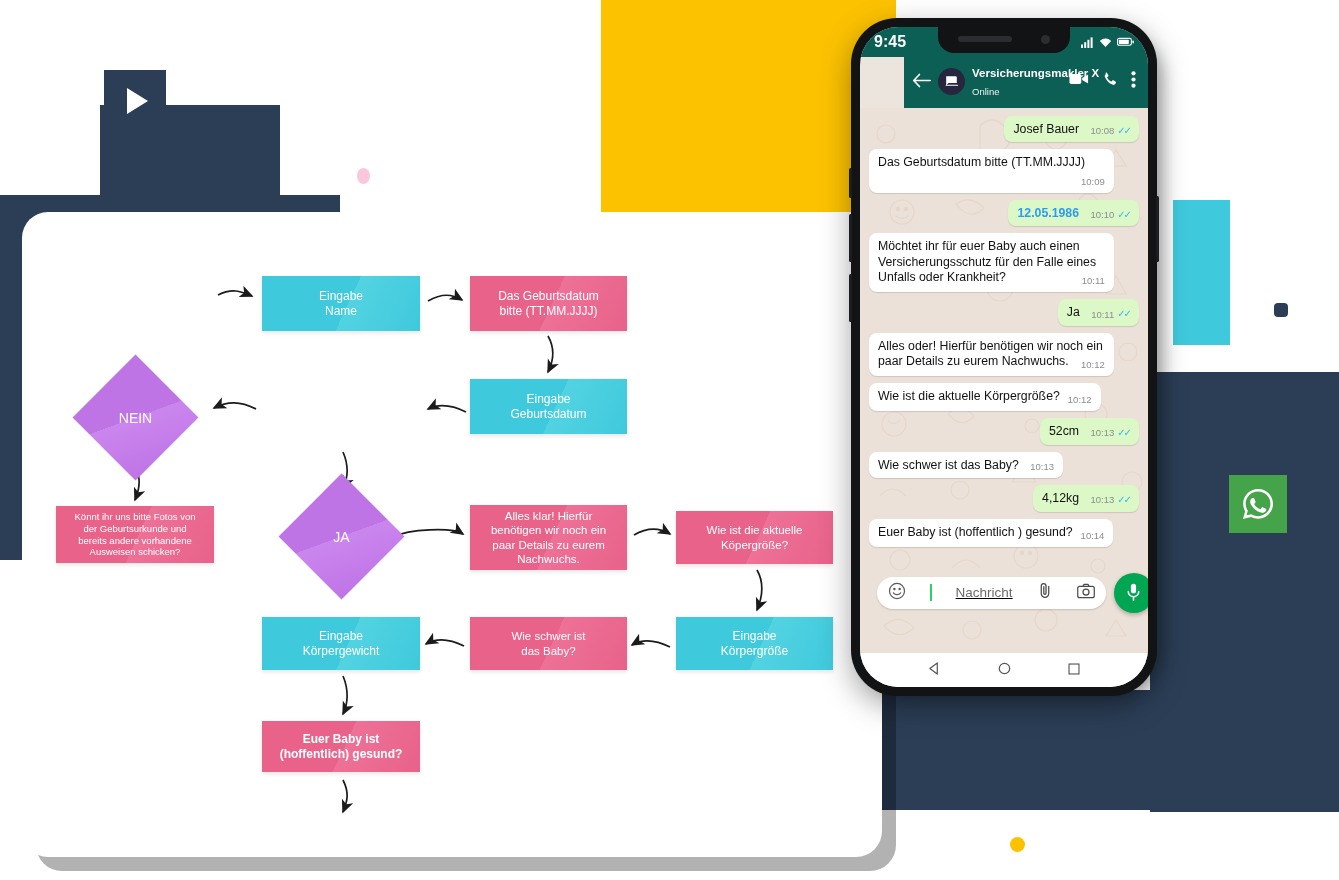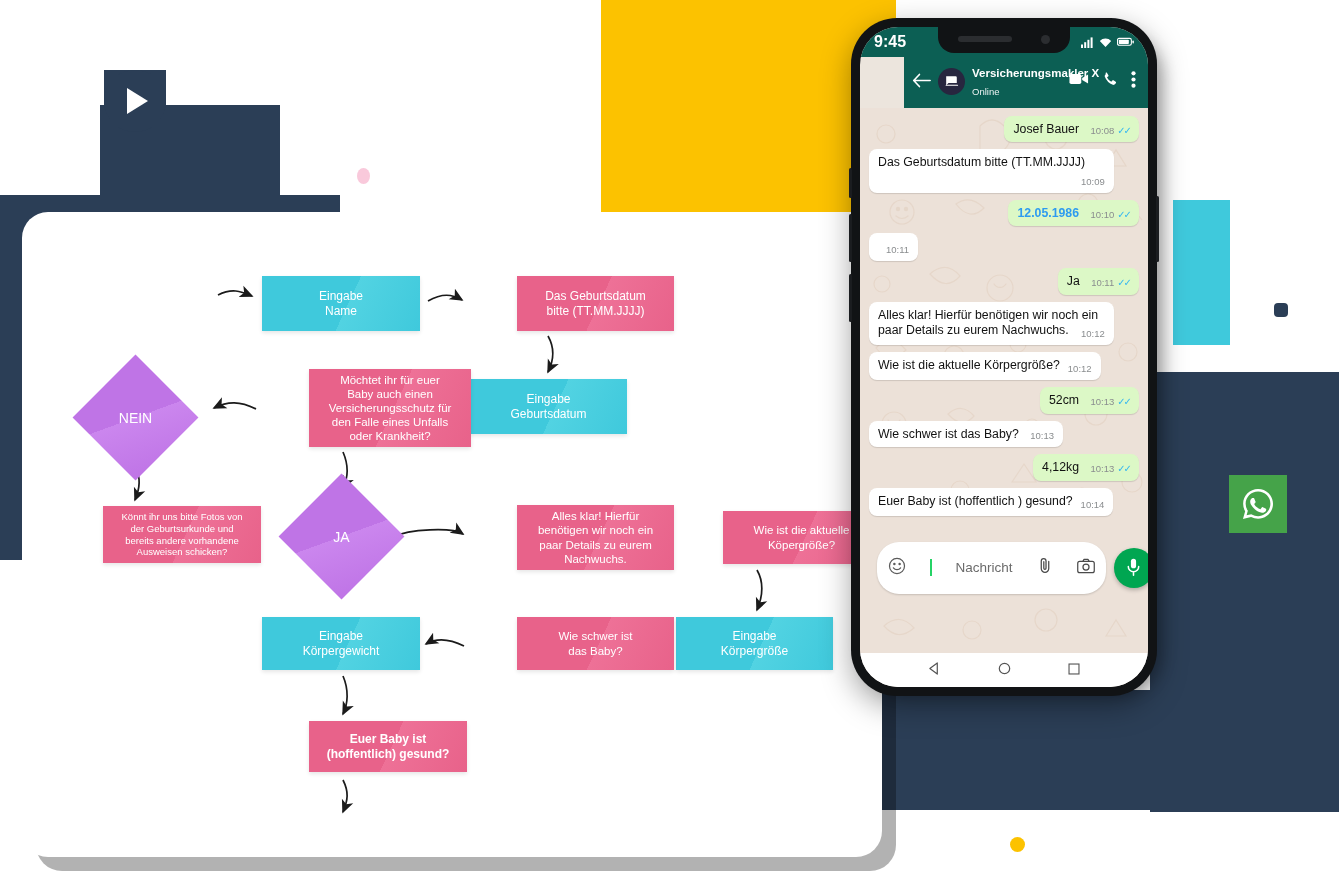--- a/index.html
+++ b/index.html
@@ -49,21 +49,21 @@
     box-shadow:14px 14px 0 0 rgba(0,0,0,0.30);
   }
 
   
   .node{
     position:absolute;display:flex;align-items:center;justify-content:center;
     text-align:center;color:#ffffff;line-height:1.22;box-sizing:border-box;
     padding:4px 6px;
   }
   .node.cyan{background:linear-gradient(115deg,#3FC9DC 0%,#3FC9DC 54%,#52D3E2 54%,#3FC9DC 100%);}
-  .node.pink{background:linear-gradient(115deg,#E8628A 0%,#E8628A 52%,#EE7197 52%,#E8628A 100%);margin-left:47px;}
+  .node.pink{background:linear-gradient(115deg,#E8628A 0%,#E8628A 52%,#EE7197 52%,#E8628A 100%);}
   .node.shadowed{box-shadow:0 2px 4px rgba(0,0,0,.10);}
 
   .diamond{
     position:absolute;display:flex;align-items:center;justify-content:center;
     color:#ffffff;
   }
   .diamond .dia-bg{
     position:absolute;left:0;top:0;width:100%;height:100%;
     background:linear-gradient(115deg,#BF74E6 0%,#BF74E6 50%,#CB86EE 50%,#BF74E6 100%);
     transform:rotate(45deg);
@@ -155,36 +155,37 @@
   .bubble{
     max-width:84%;border-radius:8px;padding:6px 9px 5px 9px;
     font-size:12.3px;line-height:1.26;color:#111111;position:relative;
     box-shadow:0 1px 1px rgba(0,0,0,.13);
   }
   .bubble.in{background:#FFFFFF;}
   .bubble.out{background:#DCF8C6;}
   .bubble .txt{display:inline;}
   .bubble .txt.link{color:#2D9BF0;font-weight:bold;}
   .meta{
-    display:inline-flex;gap:3px;float:right;
+    display:inline-flex;align-items:center;gap:3px;float:right;
     margin-left:8px;margin-top:5px;font-size:9.5px;color:#8A8D8F;white-space:nowrap;
   }
   .meta.inline{float:none;margin-top:0;vertical-align:bottom;}
   .ticks{color:#34B7F1;font-size:10px;letter-spacing:-2px;}
   .clearfix::after{content:"";display:block;clear:both;}
 
   
   .composer{
     flex:0 0 auto;position:relative;z-index:3;
     display:flex;align-items:center;gap:8px;padding:6px 8px 7px 8px;background:transparent;
   }
   .input-pill{
-    flex:1 1 auto;background:#ffffff;border-radius:22px;height:52px;
+    flex:1 1 auto;background:#ffffff;border-radius:22px;height:32px;
     display:flex;align-items:center;padding:0 11px;gap:24px;
     box-shadow:0 1px 2px rgba(0,0,0,.16);
+    text-decoration:underline;
   }
   .caret{width:1.6px;height:17px;background:#25D366;}
   .placeholder{flex:1 1 auto;font-size:13.5px;color:#6B6B6B;}
   .mic-btn{
     width:40px;height:40px;border-radius:50%;background:#00A651;flex:0 0 auto;
     display:flex;align-items:center;justify-content:center;
     box-shadow:0 2px 4px rgba(0,0,0,.25);
   }
   
   .navbar{
@@ -251,23 +252,20 @@
   </div>
 
   <div class="node pink shadowed" id="n-askdob">
     <span>Das Geburtsdatum<br>bitte (TT.MM.JJJJ)</span>
   </div>
 
   <div class="node cyan shadowed" id="n-dob">
     <span>Eingabe<br>Geburtsdatum</span>
   </div>
 
-  <div class="node pink shadowed" id="n-askins">
-    <span>Möchtet ihr für euer<br>Baby auch einen<br>Versicherungsschutz für<br>den Falle eines Unfalls<br>oder Krankheit?</span>
-  </div>
 
   <div class="diamond" id="d-nein">
     <span class="dia-bg"></span>
     <span class="dia-label">NEIN</span>
   </div>
 
   <div class="node pink shadowed" id="n-photos">
     <span>Könnt ihr uns bitte Fotos von<br>der Geburtsurkunde und<br>bereits andere vorhandene<br>Ausweisen schicken?</span>
   </div>
 
@@ -450,39 +448,40 @@
               <span class="txt link">12.05.1986</span>
               <span class="meta inline">
                 <span>10:10</span>
                 <span class="ticks">✓✓</span>
               </span>
             </div>
           </div>
 
           <div class="row in">
             <div class="bubble in clearfix">
+              <span class="txt">Möchtet ihr für euer Baby auch einen Versicherungsschutz für den Falle eines Unfalls oder Krankheit?</span>
               <span class="meta">
                 <span>10:11</span>
               </span>
             </div>
           </div>
 
           <div class="row out">
             <div class="bubble out clearfix">
               <span class="txt">Ja</span>
               <span class="meta inline">
                 <span>10:11</span>
                 <span class="ticks">✓✓</span>
               </span>
             </div>
           </div>
 
           <div class="row in">
             <div class="bubble in clearfix">
-              <span class="txt">Alles klar! Hierfür benötigen wir noch ein paar Details zu eurem Nachwuchs.</span>
+              <span class="txt">Alles oder! Hierfür benötigen wir noch ein paar Details zu eurem Nachwuchs.</span>
               <span class="meta">
                 <span>10:12</span>
               </span>
             </div>
           </div>
 
           <div class="row in">
             <div class="bubble in clearfix">
               <span class="txt">Wie ist die aktuelle Körpergröße?</span>
               <span class="meta">

